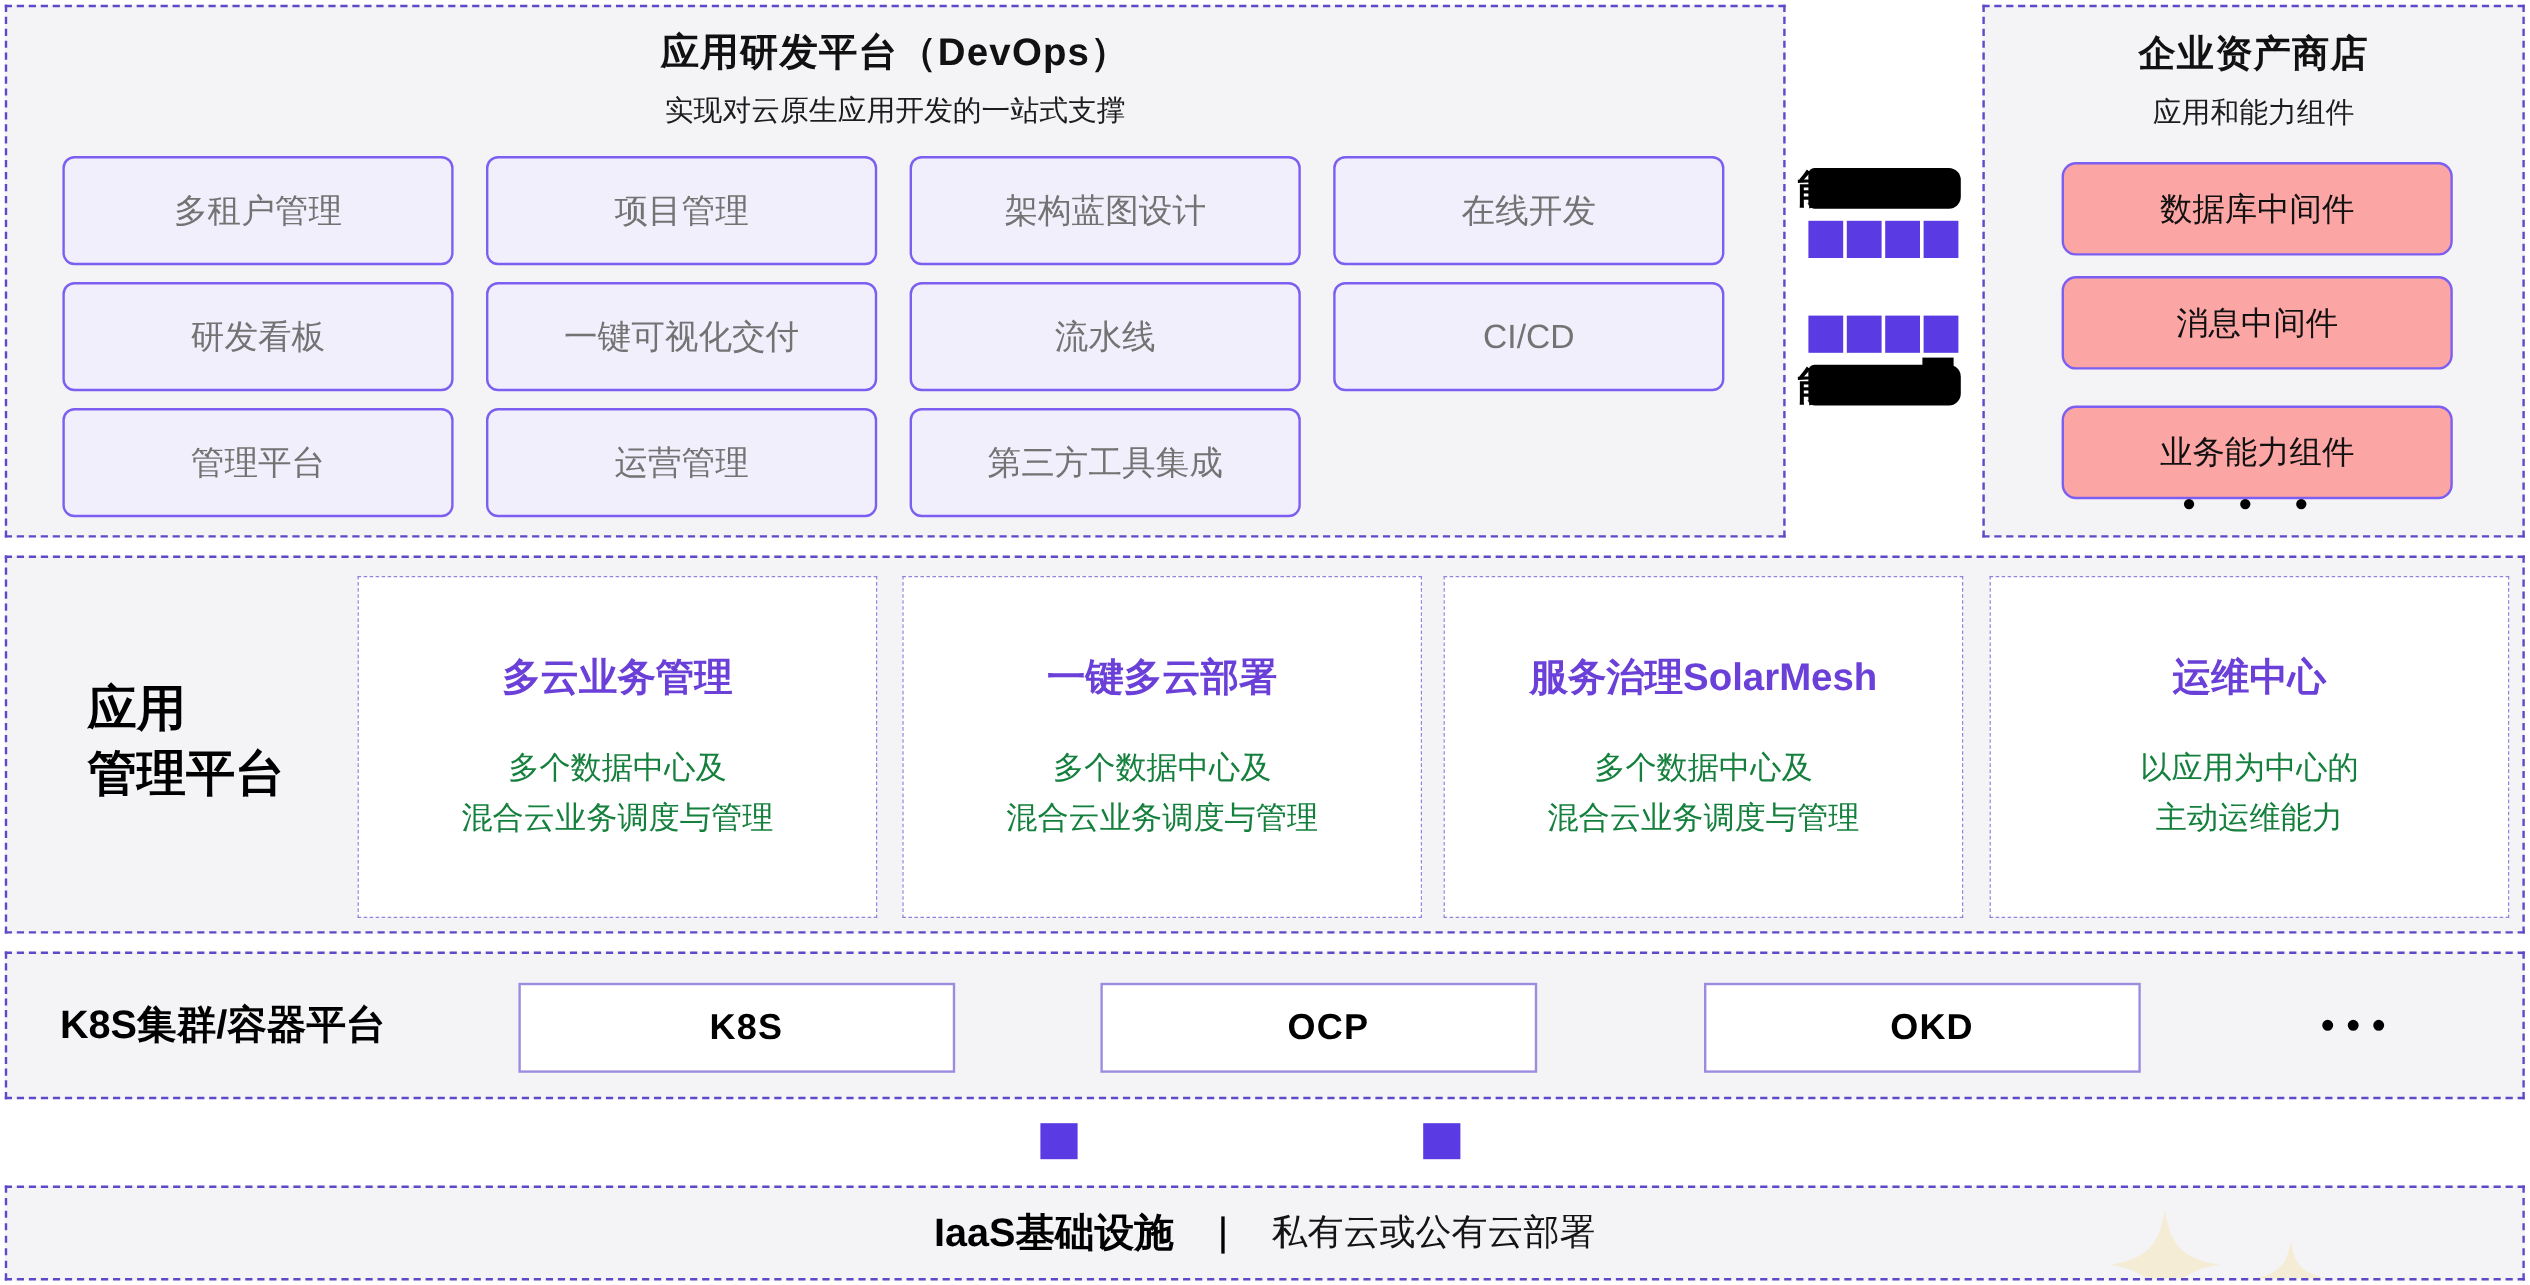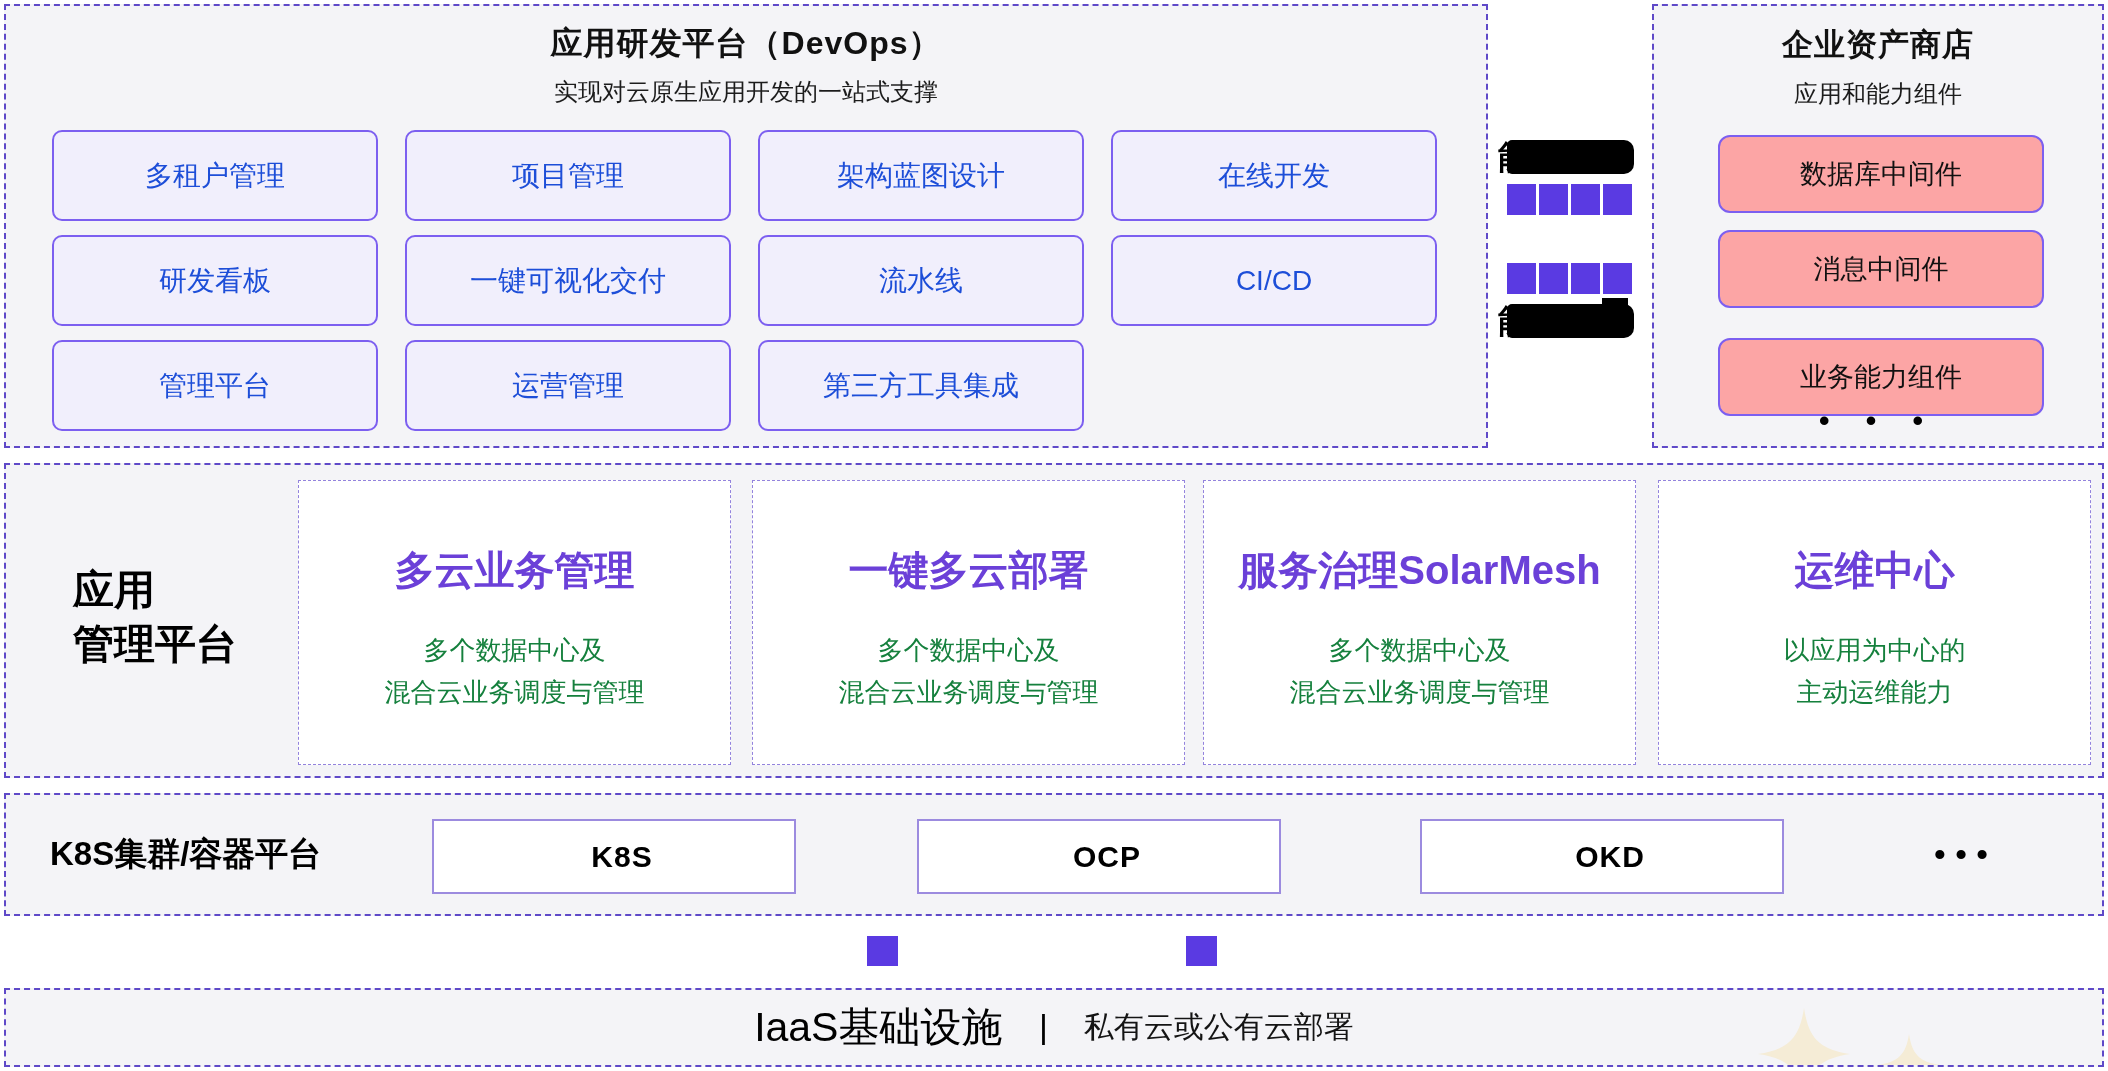--- a/index.html
+++ b/index.html
@@ -17,21 +17,21 @@
   .devops-title { margin-top:16px; text-align:center; font-size:32px; font-weight:bold; letter-spacing:1px; }
   .devops-sub { margin-top:10px; text-align:center; font-size:24px; color:#1c1c1c; }
   .devops-grid {
     position:absolute; left:46px; top:124px; width:1385px; height:301px;
     display:grid; grid-template-columns:repeat(4,1fr); grid-template-rows:repeat(3,1fr);
     column-gap:27px; row-gap:14px;
   }
   .chip {
     background:#f1effc; border:2px solid #7c5ff0; border-radius:10px;
     display:flex; align-items:center; justify-content:center;
-    font-size:28px; color:#1d4ed8;
+    font-size:28px; color:#737373;
   }
   
   .redact-row { position:absolute; width:140px; height:37px; font-size:33px; font-weight:bold; line-height:37px; color:#000; }
   .redact-row .bar { position:absolute; left:9px; right:4px; top:1px; bottom:2px; background:#000; border-radius:5px 10px 10px 5px; }
   .redact-row .nub { position:absolute; right:10px; top:-5px; width:26px; height:10px; background:#000; }
   .sq-row { position:absolute; display:flex; gap:3px; }
   .sq { width:29px; height:31px; background:#5a3ae2; }
   .sq-connector { position:absolute; width:31px; height:30px; background:#5a3ae2; }
   
   .sec-store { left:1652px; top:4px; width:452px; height:444px; }
@@ -44,36 +44,36 @@
   }
   .store-dots { position:absolute; left:0; right:0; top:398px; text-align:center; font-size:30px; font-weight:bold; letter-spacing:14px; color:#000; }
   
   .sec-appmgmt { left:4px; top:463px; width:2100px; height:315px; }
   .appmgmt-label { position:absolute; left:67px; top:98px; font-size:41px; font-weight:bold; line-height:1.32; color:#000; }
   .mgmt-card {
     position:absolute; top:15px; width:433px; height:285px;
     background:#ffffff; border:1px dashed #9383dd;
     text-align:center;
   }
-  .mgmt-card .card-title { margin-top:62px; font-size:40px; font-weight:bold; color:#6b40d8; }
+  .mgmt-card .card-title { margin-top:62px; font-size:32px; font-weight:bold; color:#6b40d8; }
   .mgmt-card .card-body { margin-top:32px; font-size:26px; line-height:1.6; color:#15803d; }
   
   .sec-k8s { left:4px; top:793px; width:2100px; height:123px; }
   .k8s-label { position:absolute; left:44px; top:0; height:100%; display:flex; align-items:center; font-size:33px; font-weight:bold; color:#000; }
   .k8s-box {
     position:absolute; top:24px; width:364px; height:75px;
     background:#ffffff; border:2px solid #9c8bdf;
     display:flex; align-items:center; justify-content:center;
     font-size:30px; font-weight:bold; letter-spacing:1px; color:#000;padding-left:16px;
   }
   .k8s-dots { position:absolute; top:0; height:100%; left:1900px; width:120px; display:flex; align-items:center; justify-content:center; font-size:32px; font-weight:bold; letter-spacing:10px; color:#000; }
   
   .sec-iaas { left:4px; top:988px; width:2100px; height:79px; overflow:hidden; }
   .iaas-line { position:absolute; left:0; right:0; top:0; height:100%; display:flex; align-items:center; justify-content:center; gap:26px; }
-  .iaas-bold { font-size:41px; font-weight:normal; color:#000; }
+  .iaas-bold { font-size:33px; font-weight:bold; color:#000; }
   .iaas-divider { font-size:30px; font-weight:bold; color:#000; }
   .iaas-text { font-size:30px; color:#141414; }
   .sparkle { position:absolute; }
 </style>
 </head>
 <body>
 
 <div class="section sec-devops">
   <div class="devops-title">应用研发平台（DevOps）</div>
   <div class="devops-sub">实现对云原生应用开发的一站式支撑</div>

